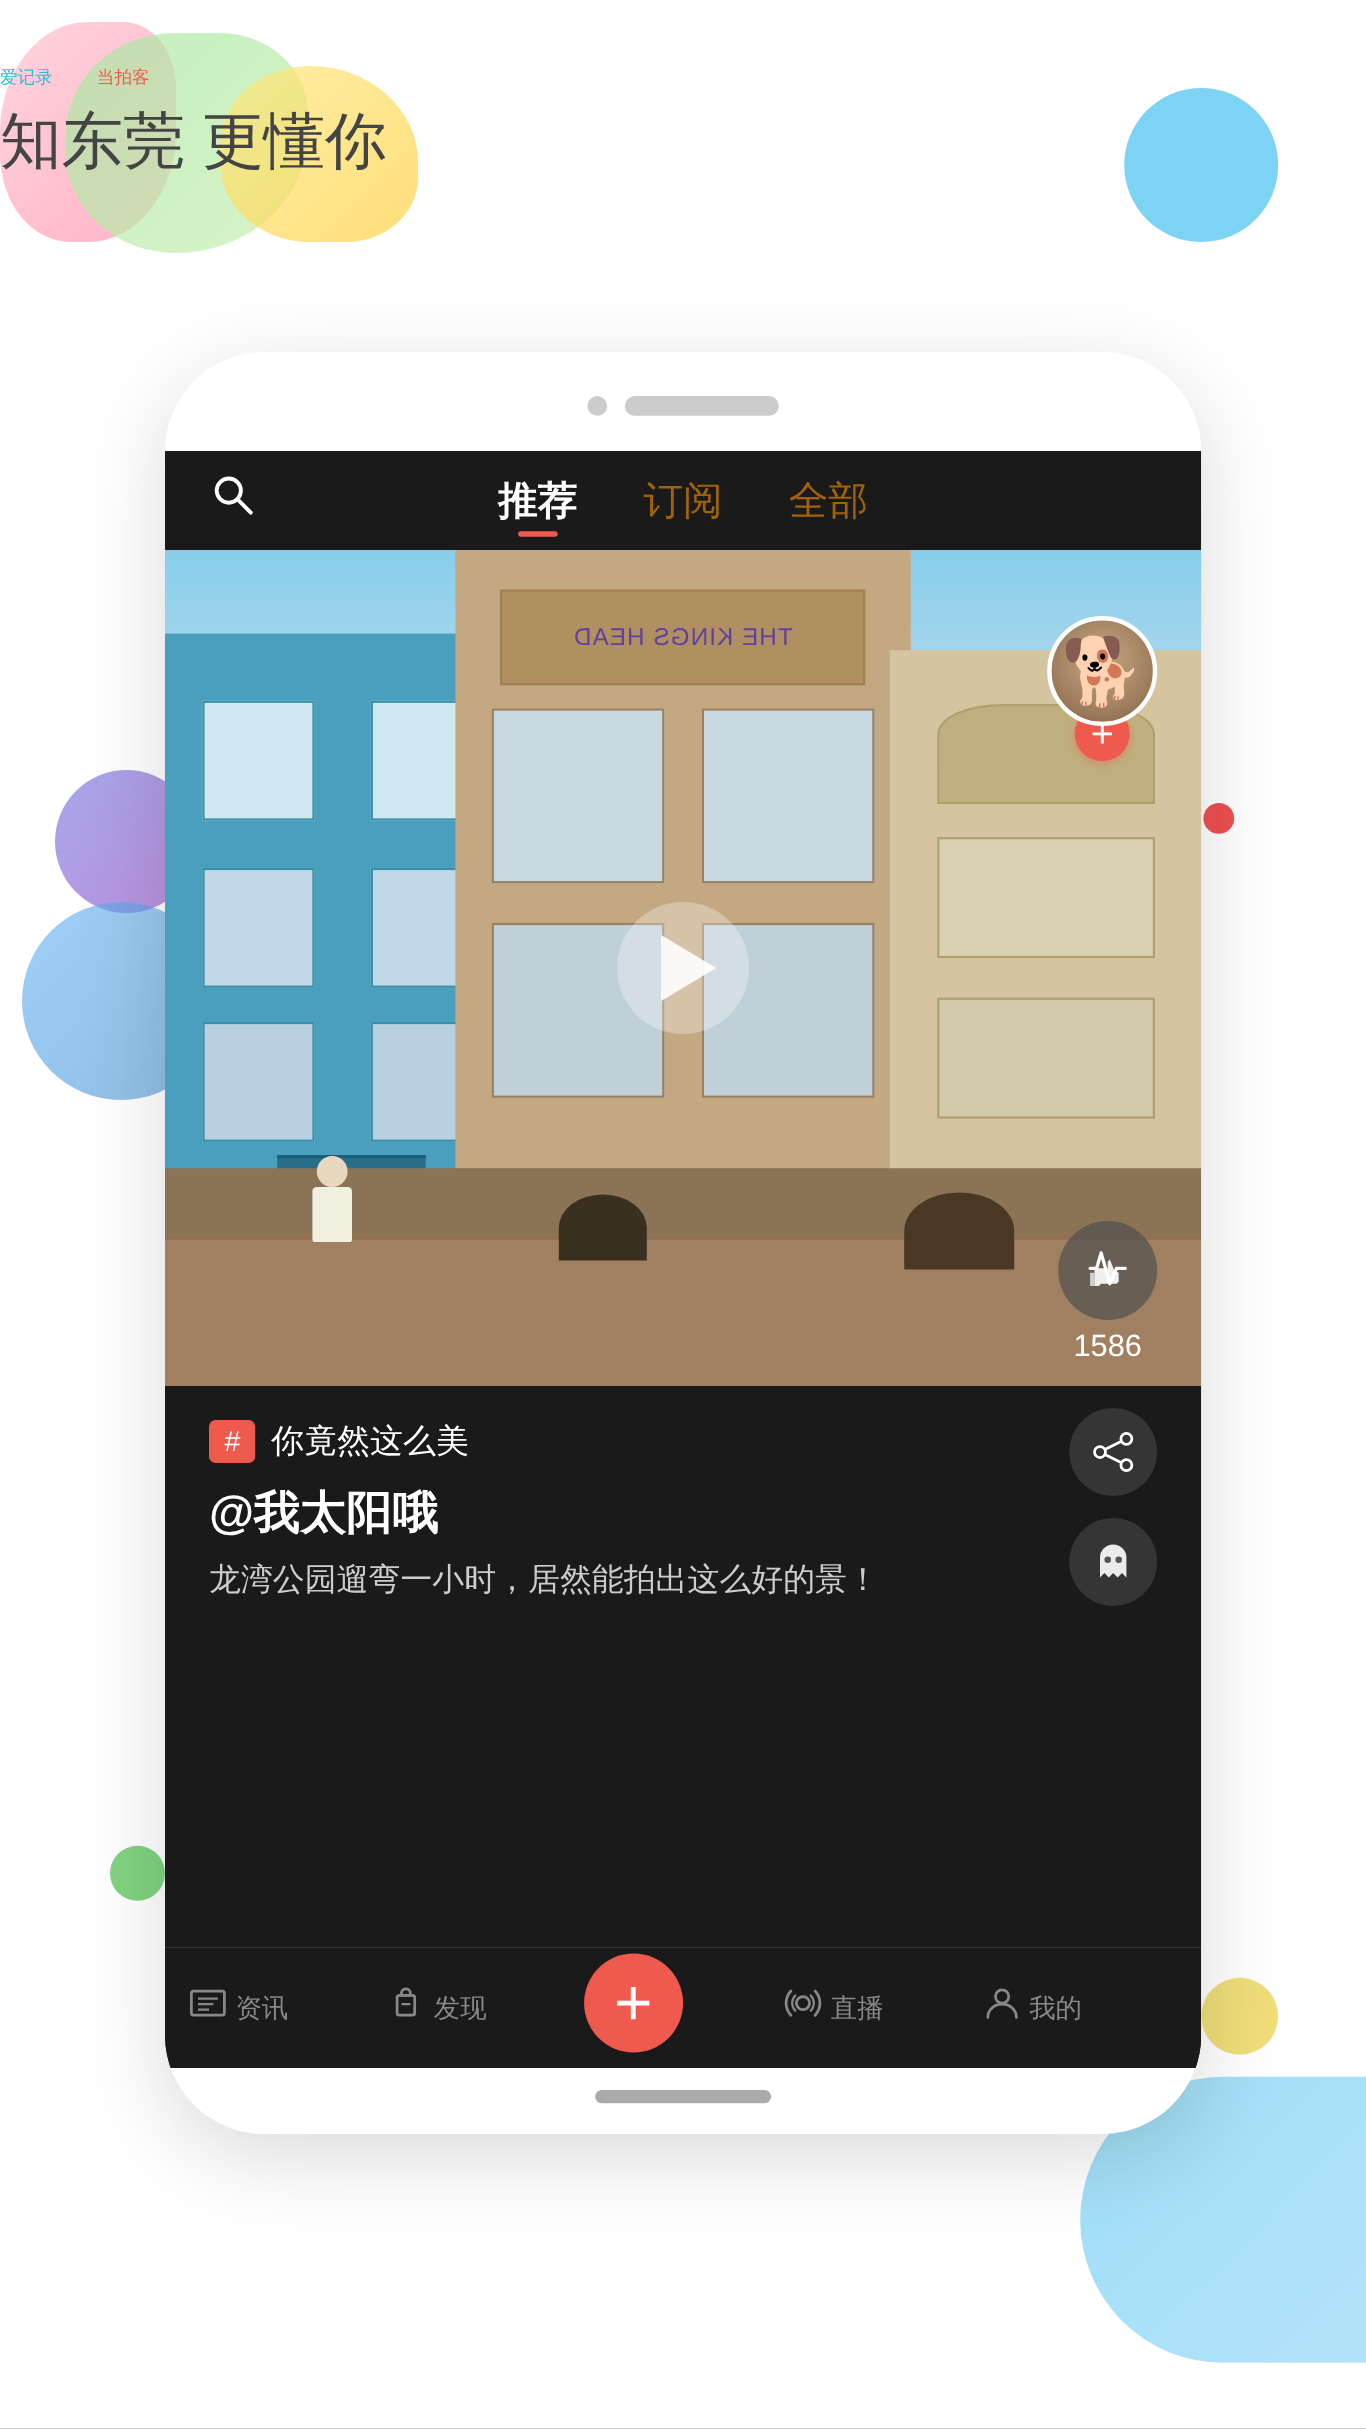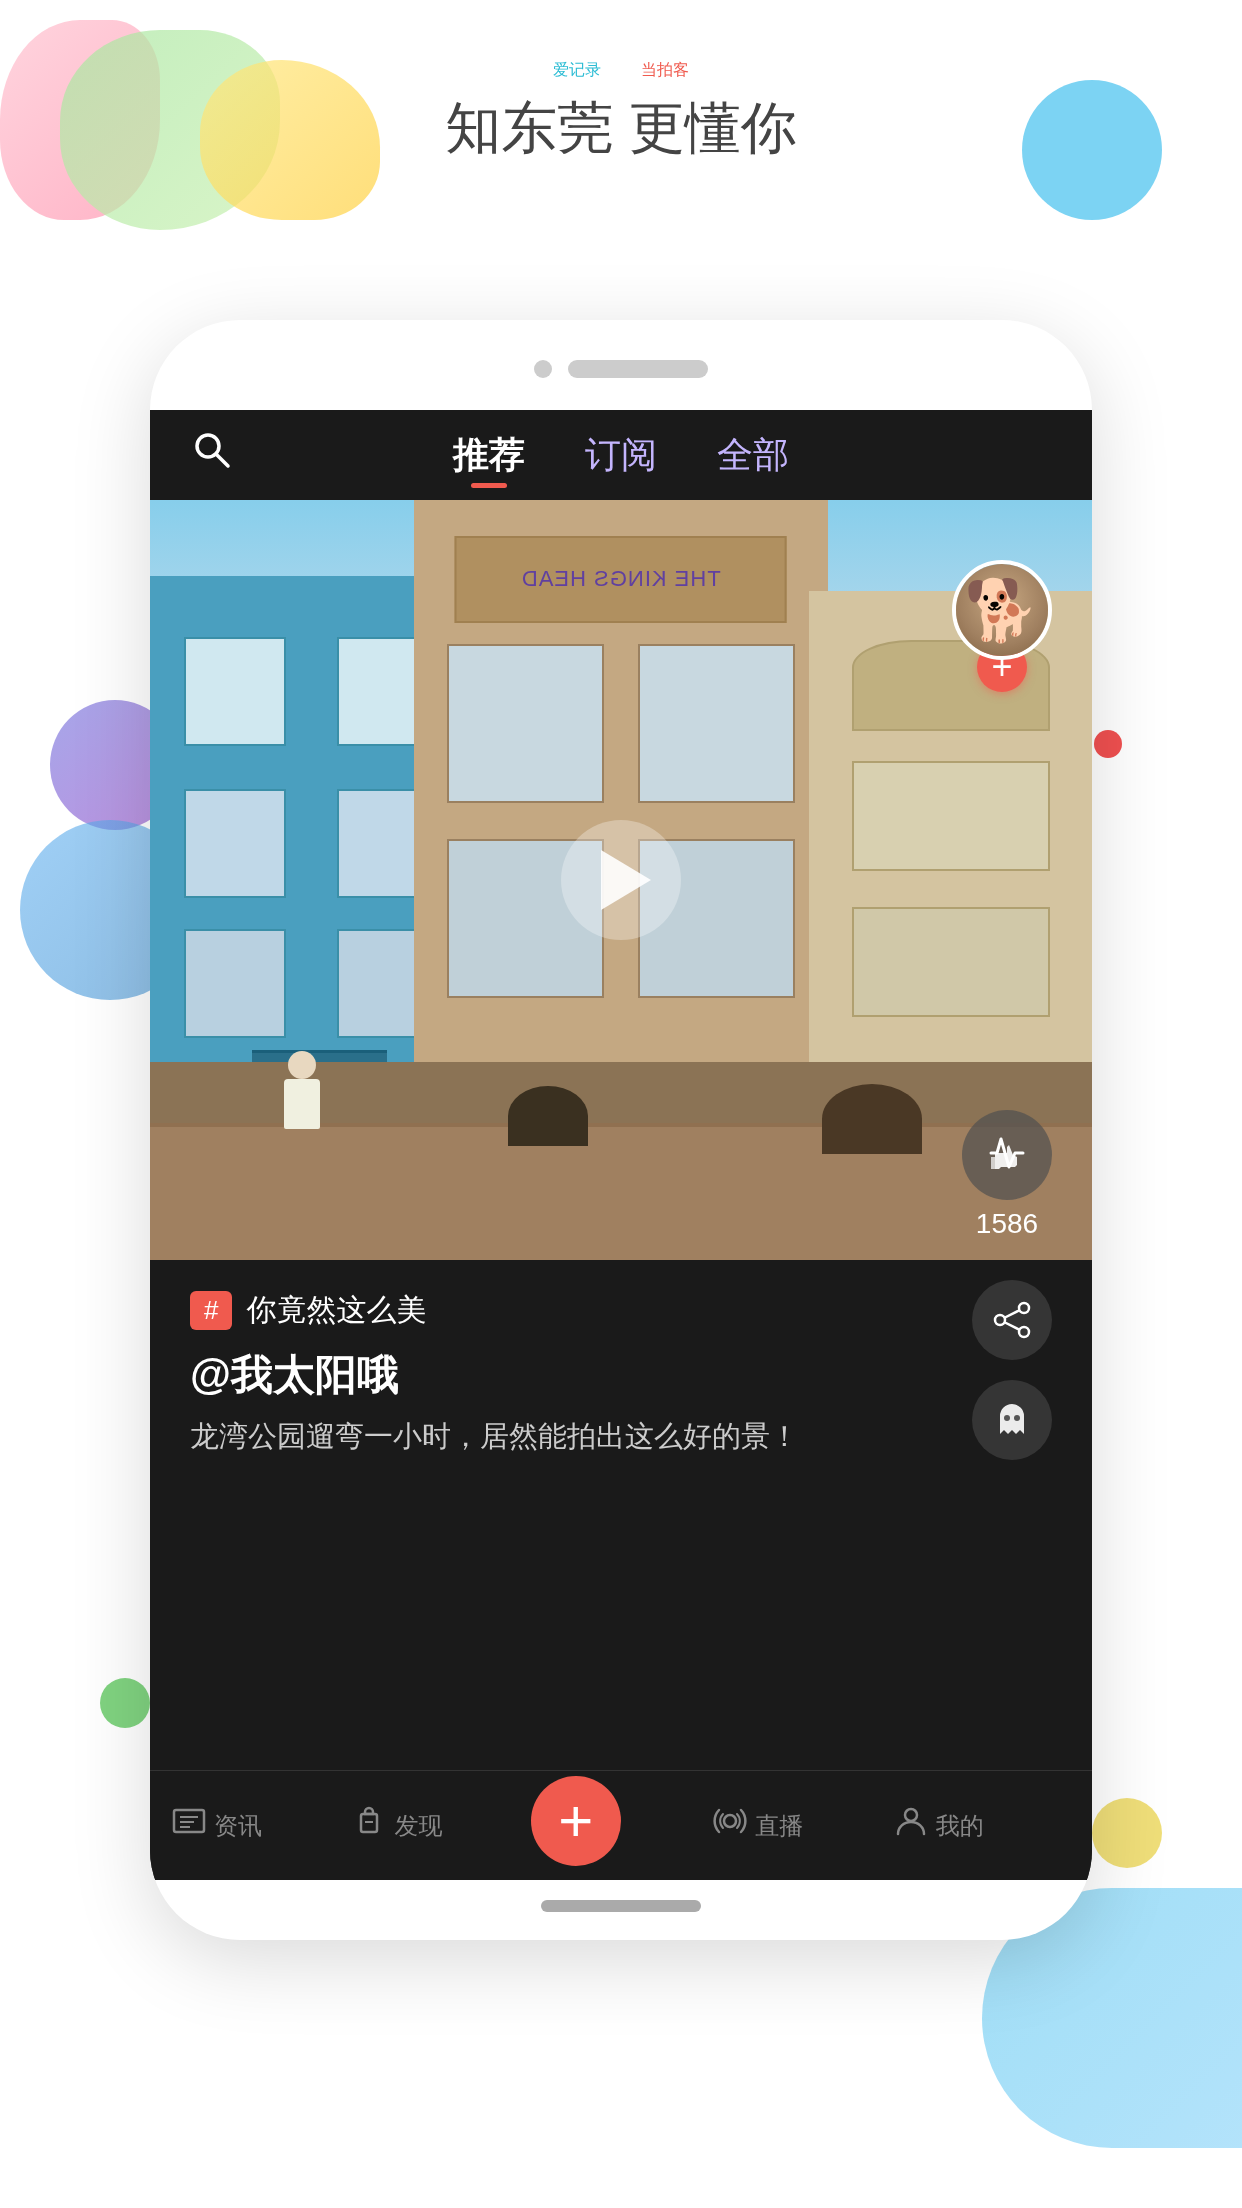--- a/index.html
+++ b/index.html
@@ -11,21 +11,20 @@
       position: relative;
       overflow: hidden;
     }
 
     
     .header {
       position: absolute;
       top: 60px;
       left: 0;
       right: 0;
-      text-align: center;
       z-index: 2;
     }
     .header-title-cyan {
       color: #2bbcd4;
     }
     .header-title-red {
       color: #f05a4e;
       margin-left: 40px;
     }
     .header-title-line2 {
@@ -115,21 +114,21 @@
       align-items: center;
       gap: 60px;
       margin-left: auto;
       margin-right: auto;
       position: absolute;
       left: 50%;
       transform: translateX(-50%);
     }
     .nav-tab {
       font-size: 36px;
-      color: #c4b5fd;
+      color: #a16207;
       cursor: pointer;
       position: relative;
     }
     .nav-tab.active {
       color: #ffffff;
       font-weight: 600;
     }
     .nav-tab.active::after {
       content: '';
       position: absolute;

